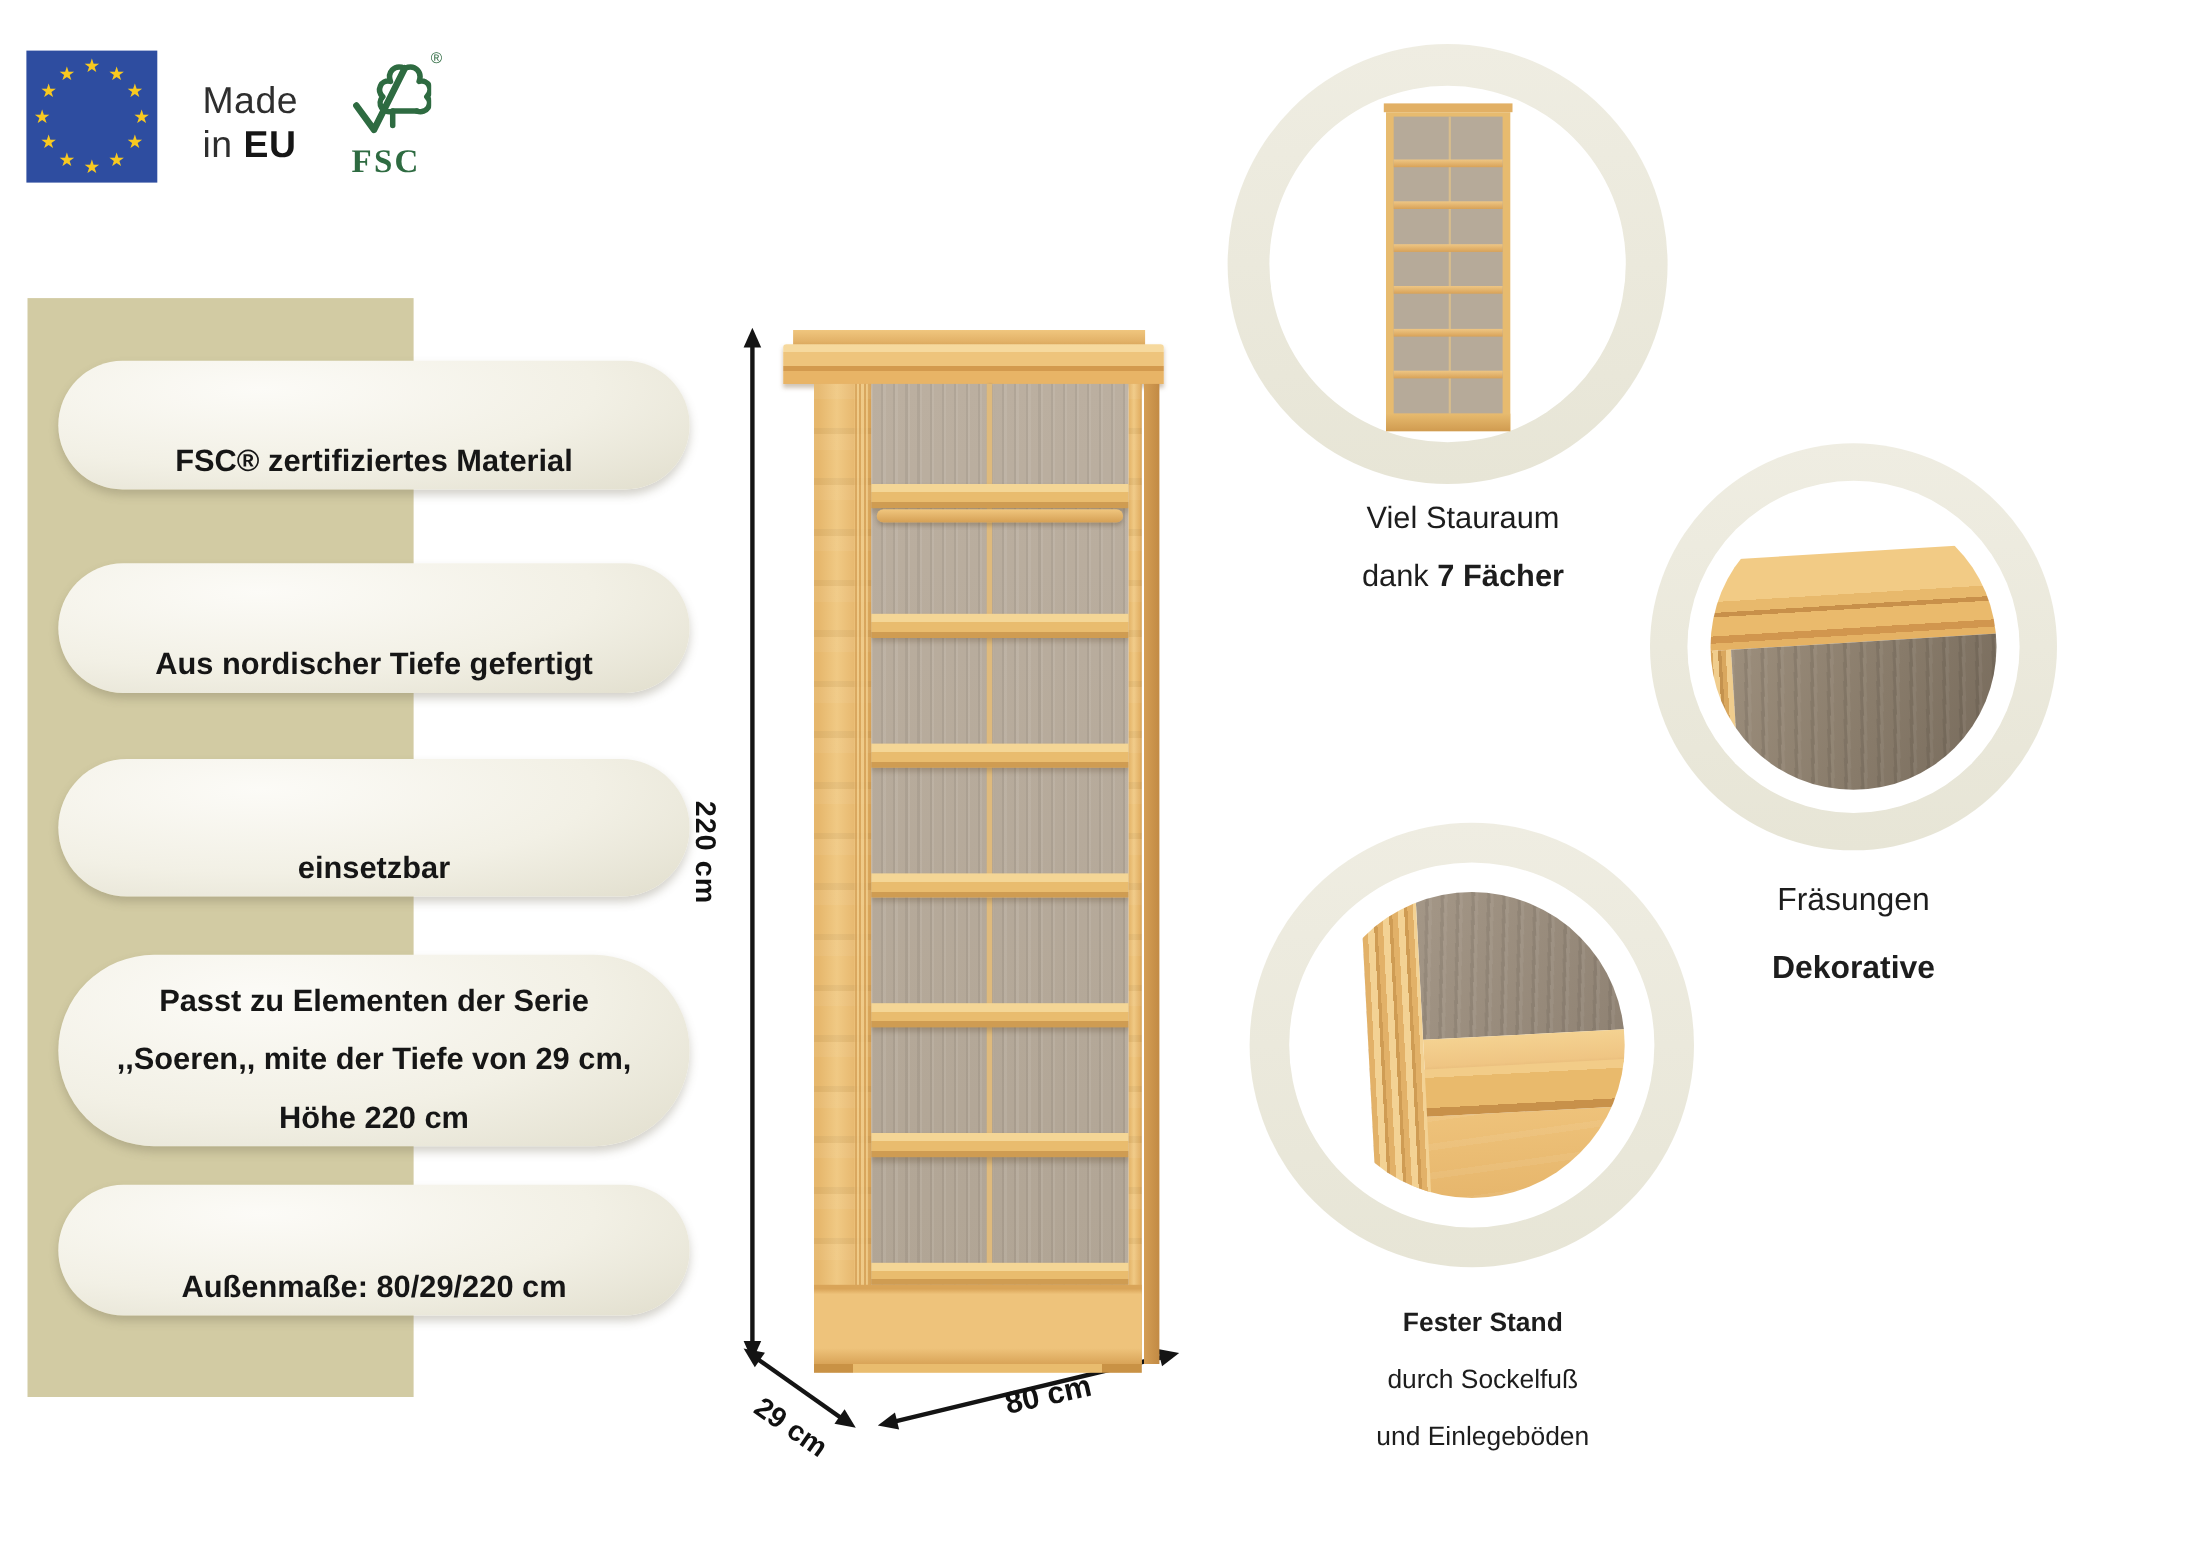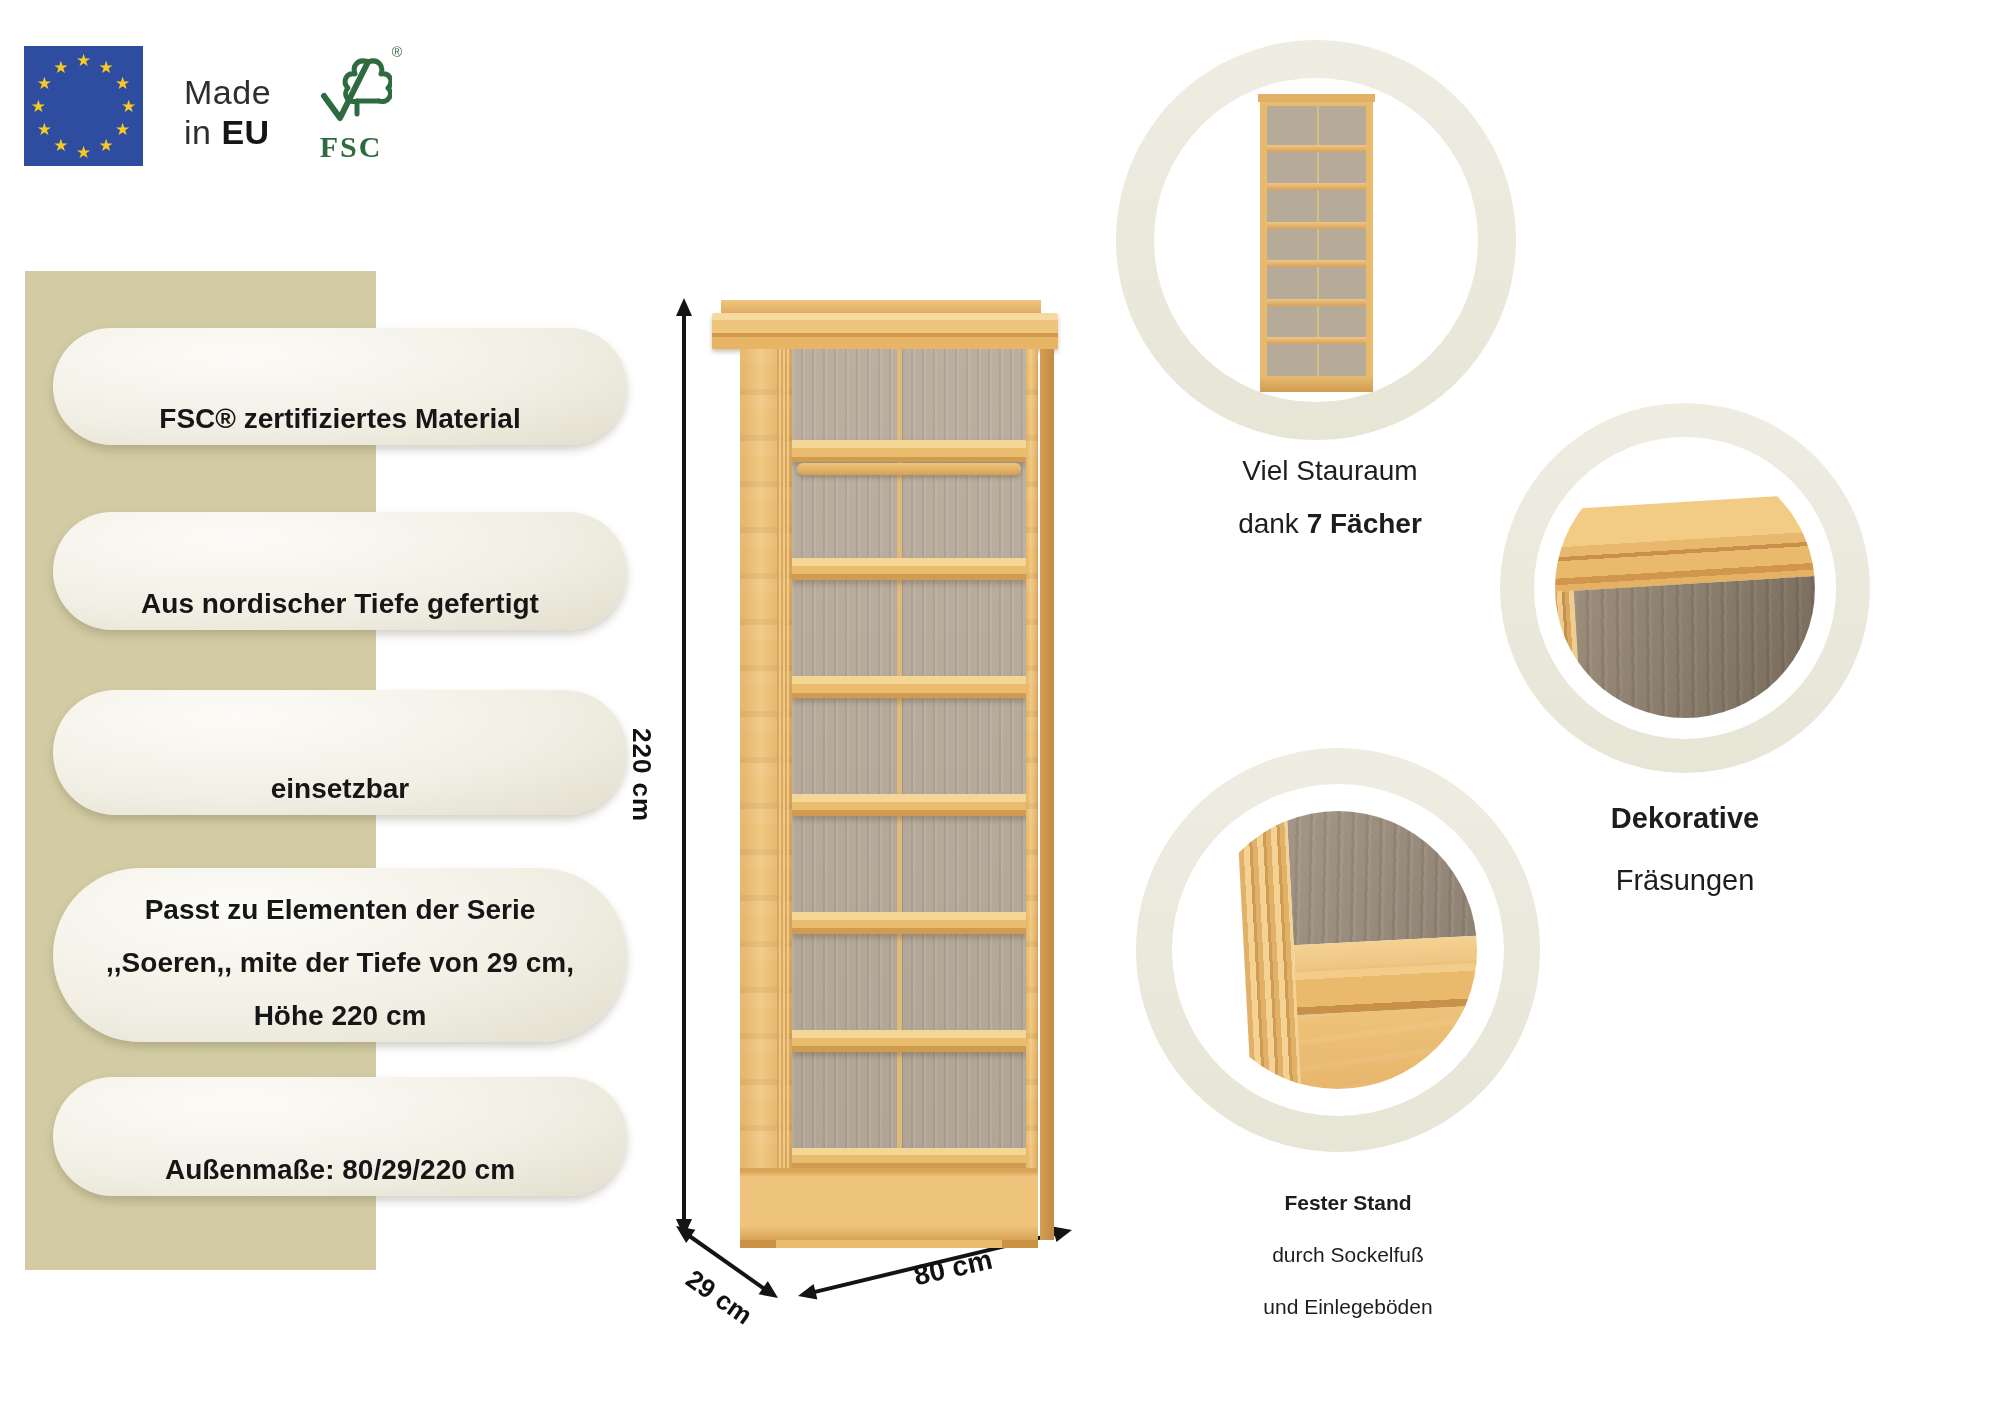--- a/index.html
+++ b/index.html
@@ -100,21 +100,21 @@
       box-shadow:0 4px 6px rgba(80,60,35,.3);border-radius:3px 0 0 3px;}
   #cu-base .plinth{position:absolute;left:33%;right:0;top:69%;bottom:0;
       background:
         repeating-linear-gradient(175deg,rgba(255,255,255,.06) 0 6px,rgba(0,0,0,0) 6px 26px),
         linear-gradient(180deg,#eec27a,#e4b267);}
   
   .caption{position:absolute;text-align:center;color:#1d1d1d;}
   .caption .b{font-weight:700;}
   #caption-storage{left:1130px;top:444px;width:400px;font-size:28px;line-height:53px;}
   #caption-milling{left:1490px;top:787px;width:390px;font-size:29px;line-height:62px;}
-  #caption-stand{left:1148px;top:1177px;width:400px;font-size:21px;line-height:52px;}
+  #caption-stand{left:1148px;top:1177px;width:400px;font-size:24px;line-height:52px;}
 </style>
 </head>
 <body>
 
 <div id="stage">
 
   <div id="eu-flag">
       <span class="star" style="left: 50%; top: 12%;">★</span>
       <span class="star" style="left: 69%; top: 17.091%;">★</span>
       <span class="star" style="left: 82.909%; top: 31%;">★</span>
@@ -257,22 +257,22 @@
         </div>
       </div>
     </div>
   </div>
 
   <div class="caption" id="caption-storage">
       <div><span>Viel Stauraum</span></div>
       <div><span>dank </span><span class="b">7 Fächer</span></div>
     </div>
   <div class="caption" id="caption-milling">
+      <div><span>Fräsungen</span></div>
       <div><span class="b">Dekorative</span></div>
-      <div><span>Fräsungen</span></div>
     </div>
   <div class="caption" id="caption-stand">
       <div><span class="b">Fester Stand</span></div>
       <div><span>durch Sockelfuß</span></div>
       <div><span>und Einlegeböden</span></div>
     </div>
 
 </div>
 
 </body></html>

